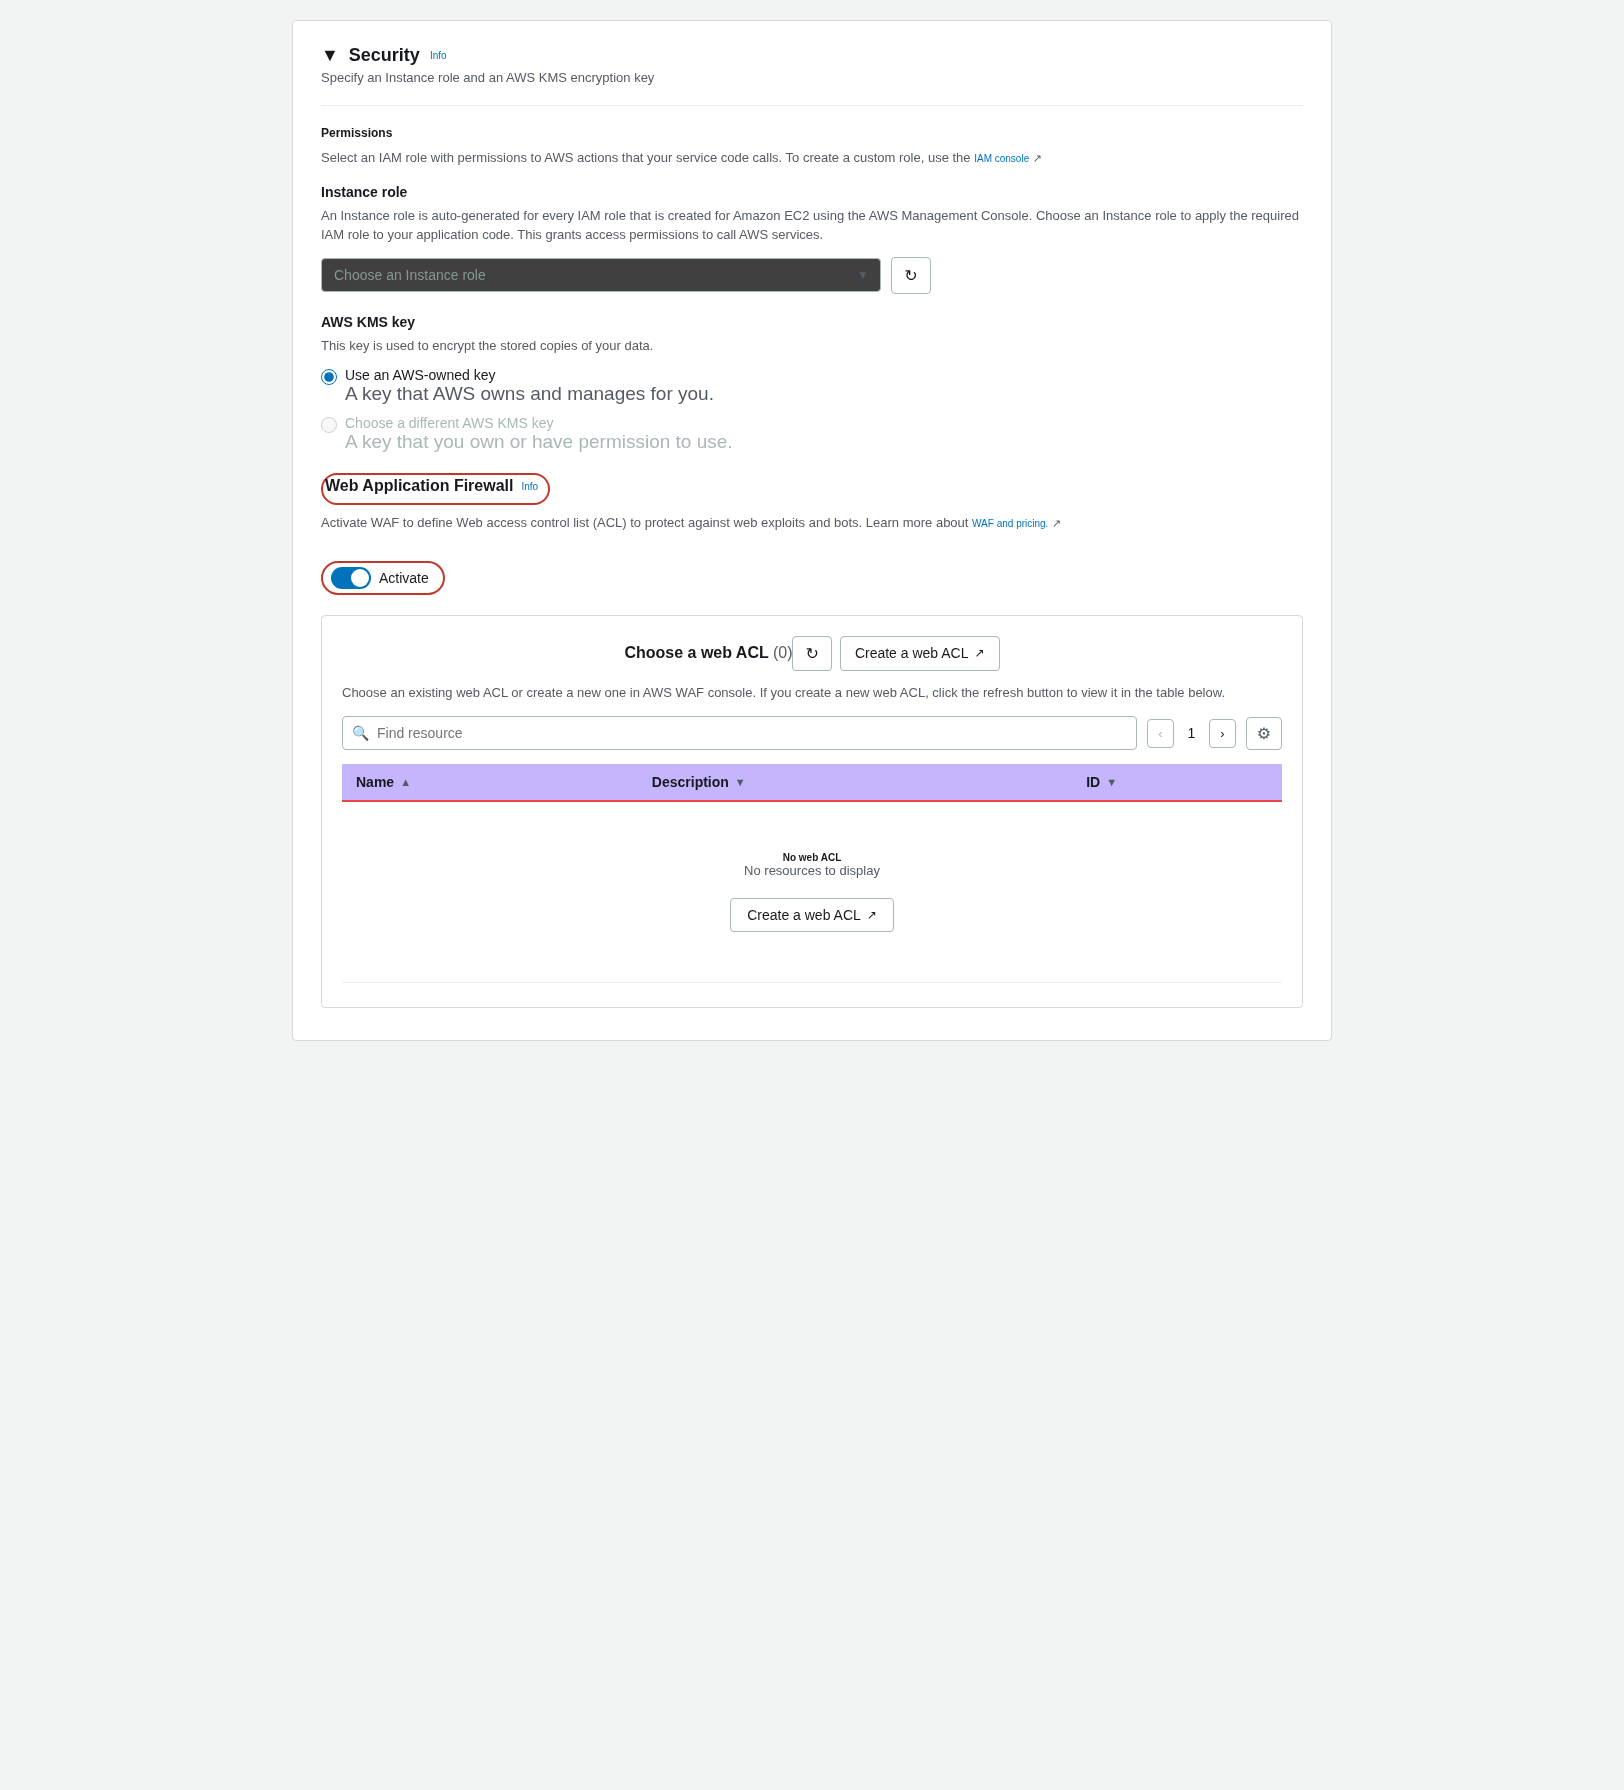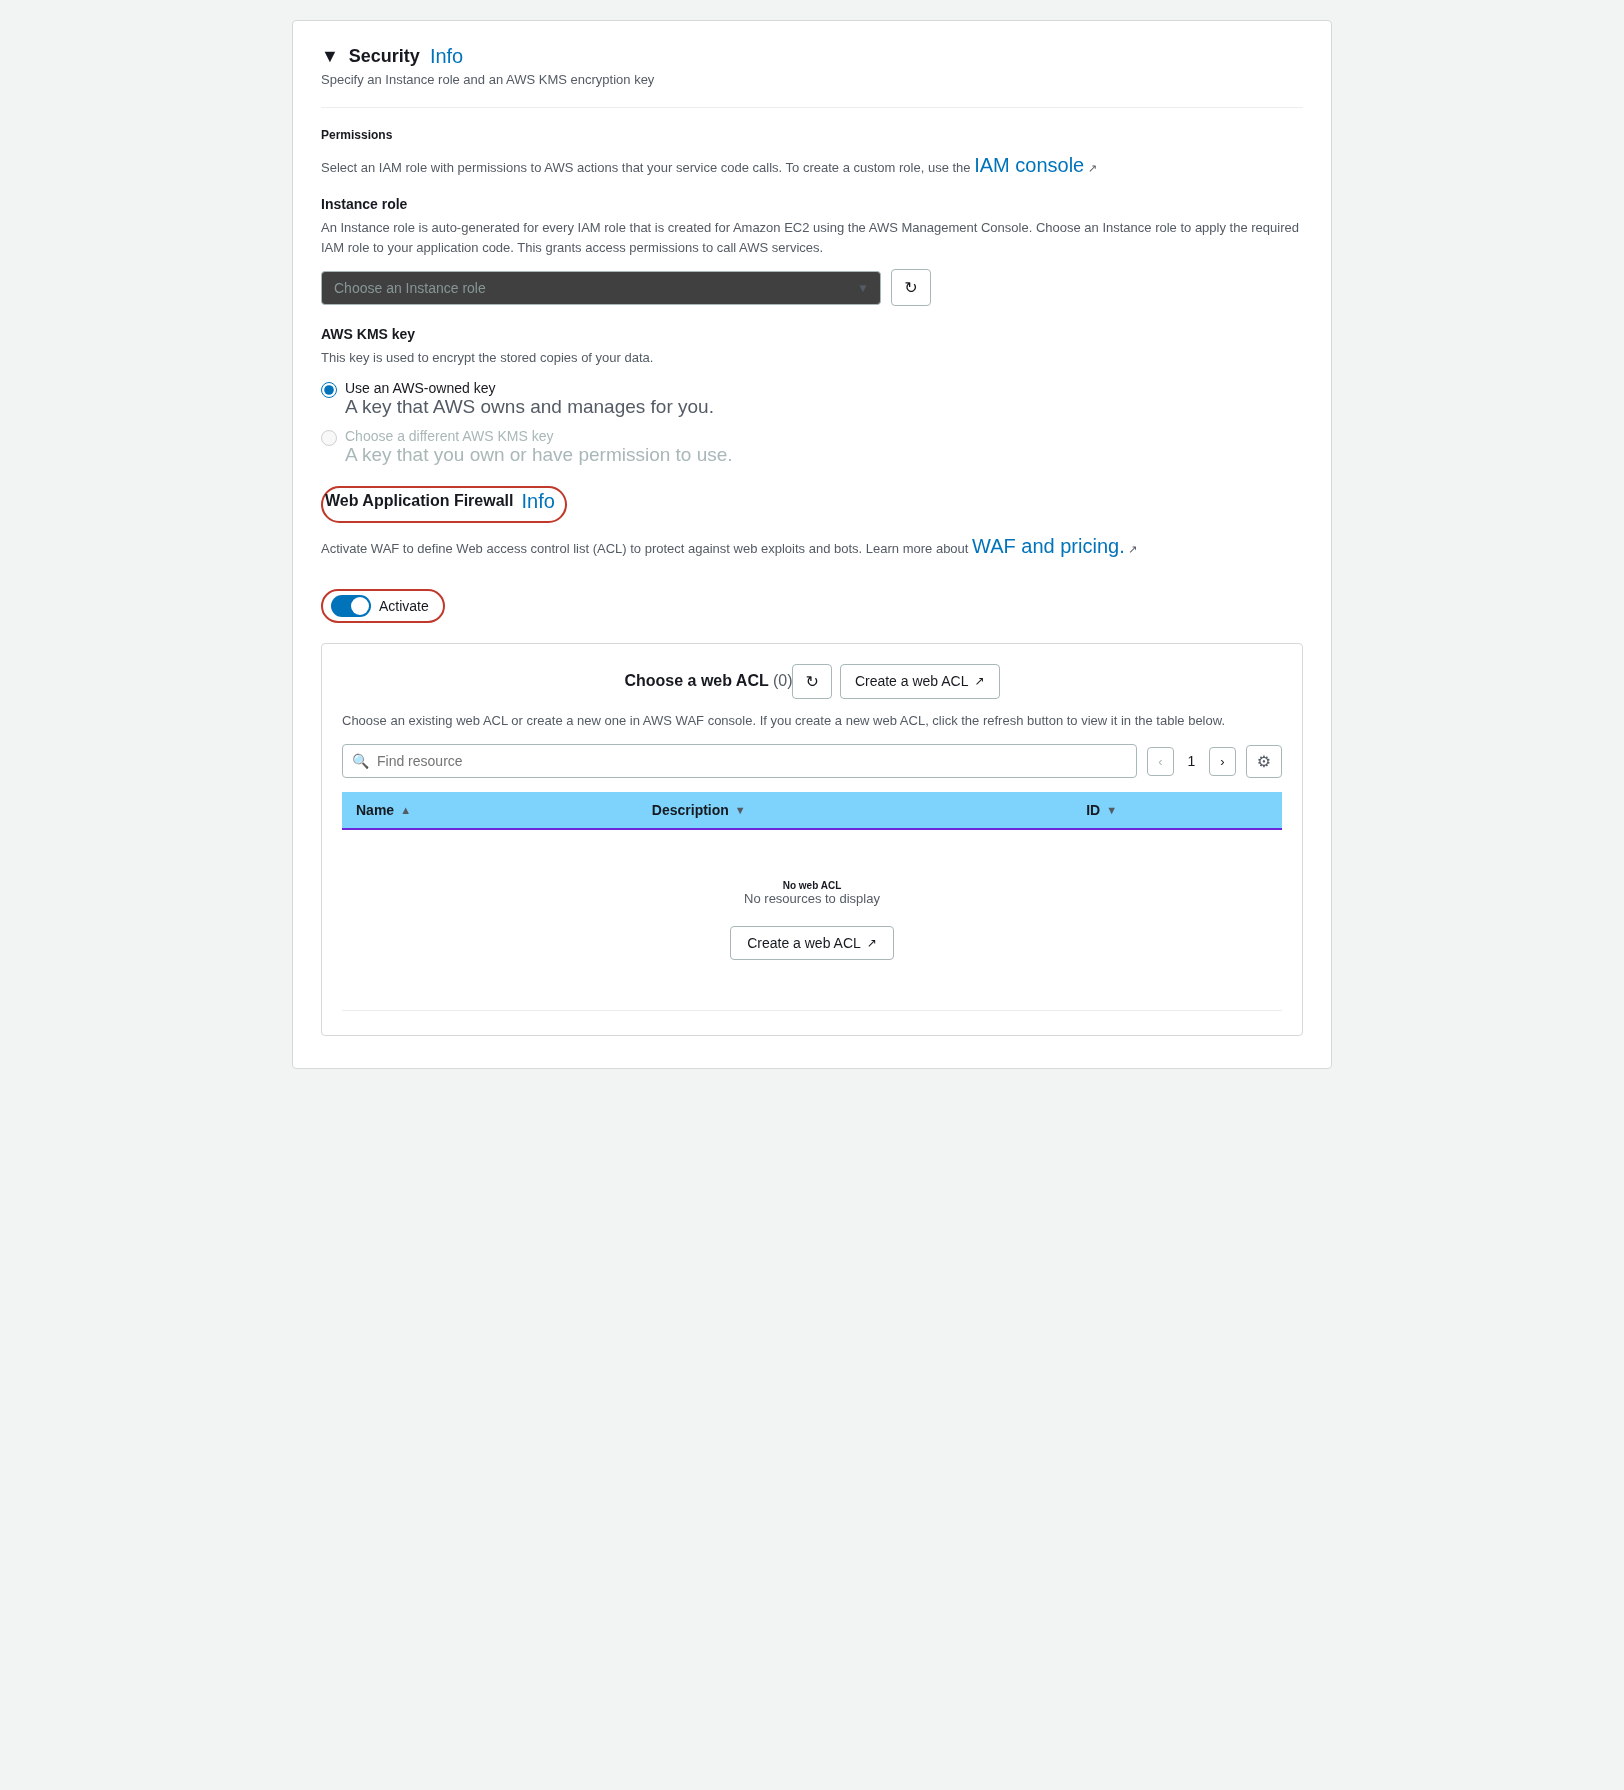--- a/index.html
+++ b/index.html
@@ -27,21 +27,21 @@
     .section-title {
       font-size: 18px;
       font-weight: 700;
       color: #16191f;
       display: flex;
       align-items: center;
       gap: 10px;
     }
     .info-link {
       color: #0073bb;
-      font-size: 20px;
+      font-size: 10px;
       font-weight: 400;
       text-decoration: none;
       cursor: pointer;
     }
     .section-subtitle {
       color: #545b64;
       font-size: 13px;
       margin-bottom: 20px;
     }
     .divider {
@@ -296,22 +296,22 @@
     .data-table {
       width: 100%;
       border-collapse: collapse;
     }
     .data-table th {
       text-align: right;
       padding: 10px 14px;
       font-size: 14px;
       font-weight: 700;
       color: #16191f;
-      border-bottom: 2px solid #6d28d9;
-      background: #7dd3fc;
+      border-bottom: 2px solid #ef4444;
+      background: #c4b5fd;
     }
     .data-table td {
       padding: 10px 14px;
       font-size: 14px;
       border-bottom: 1px solid #eaeded;
     }
     .col-header {
       display: flex;
       align-items: center;
       gap: 6px;

